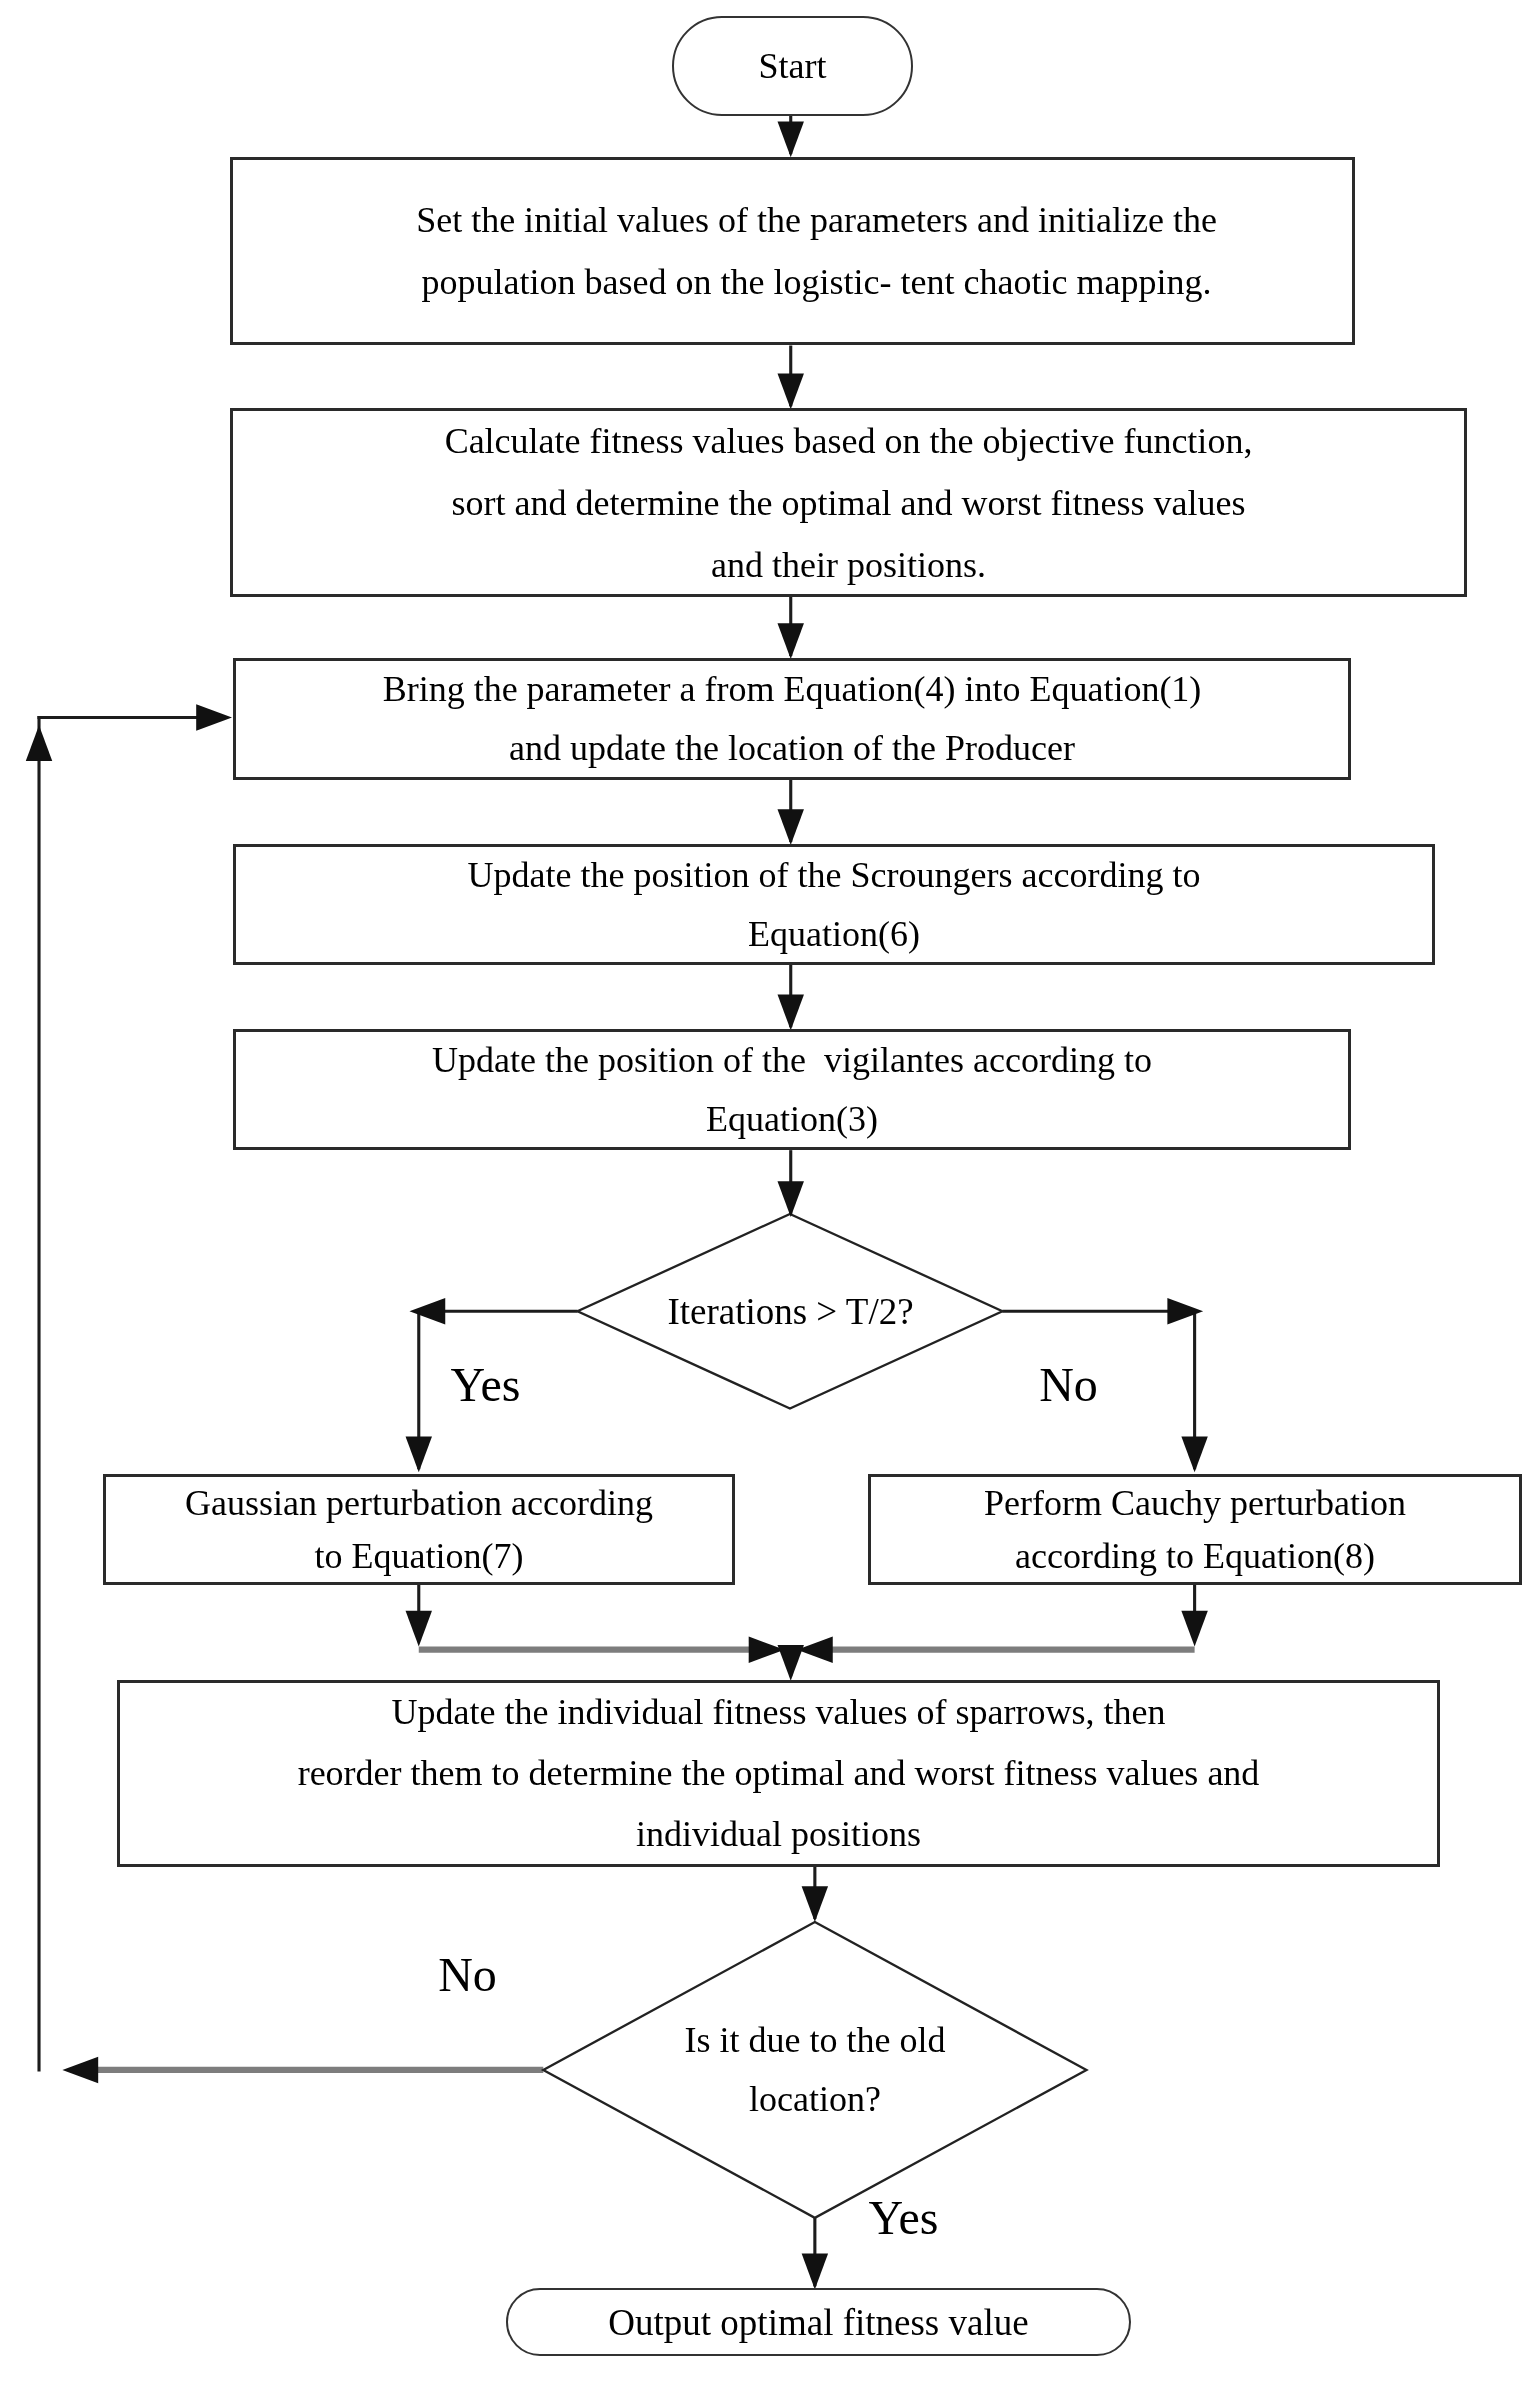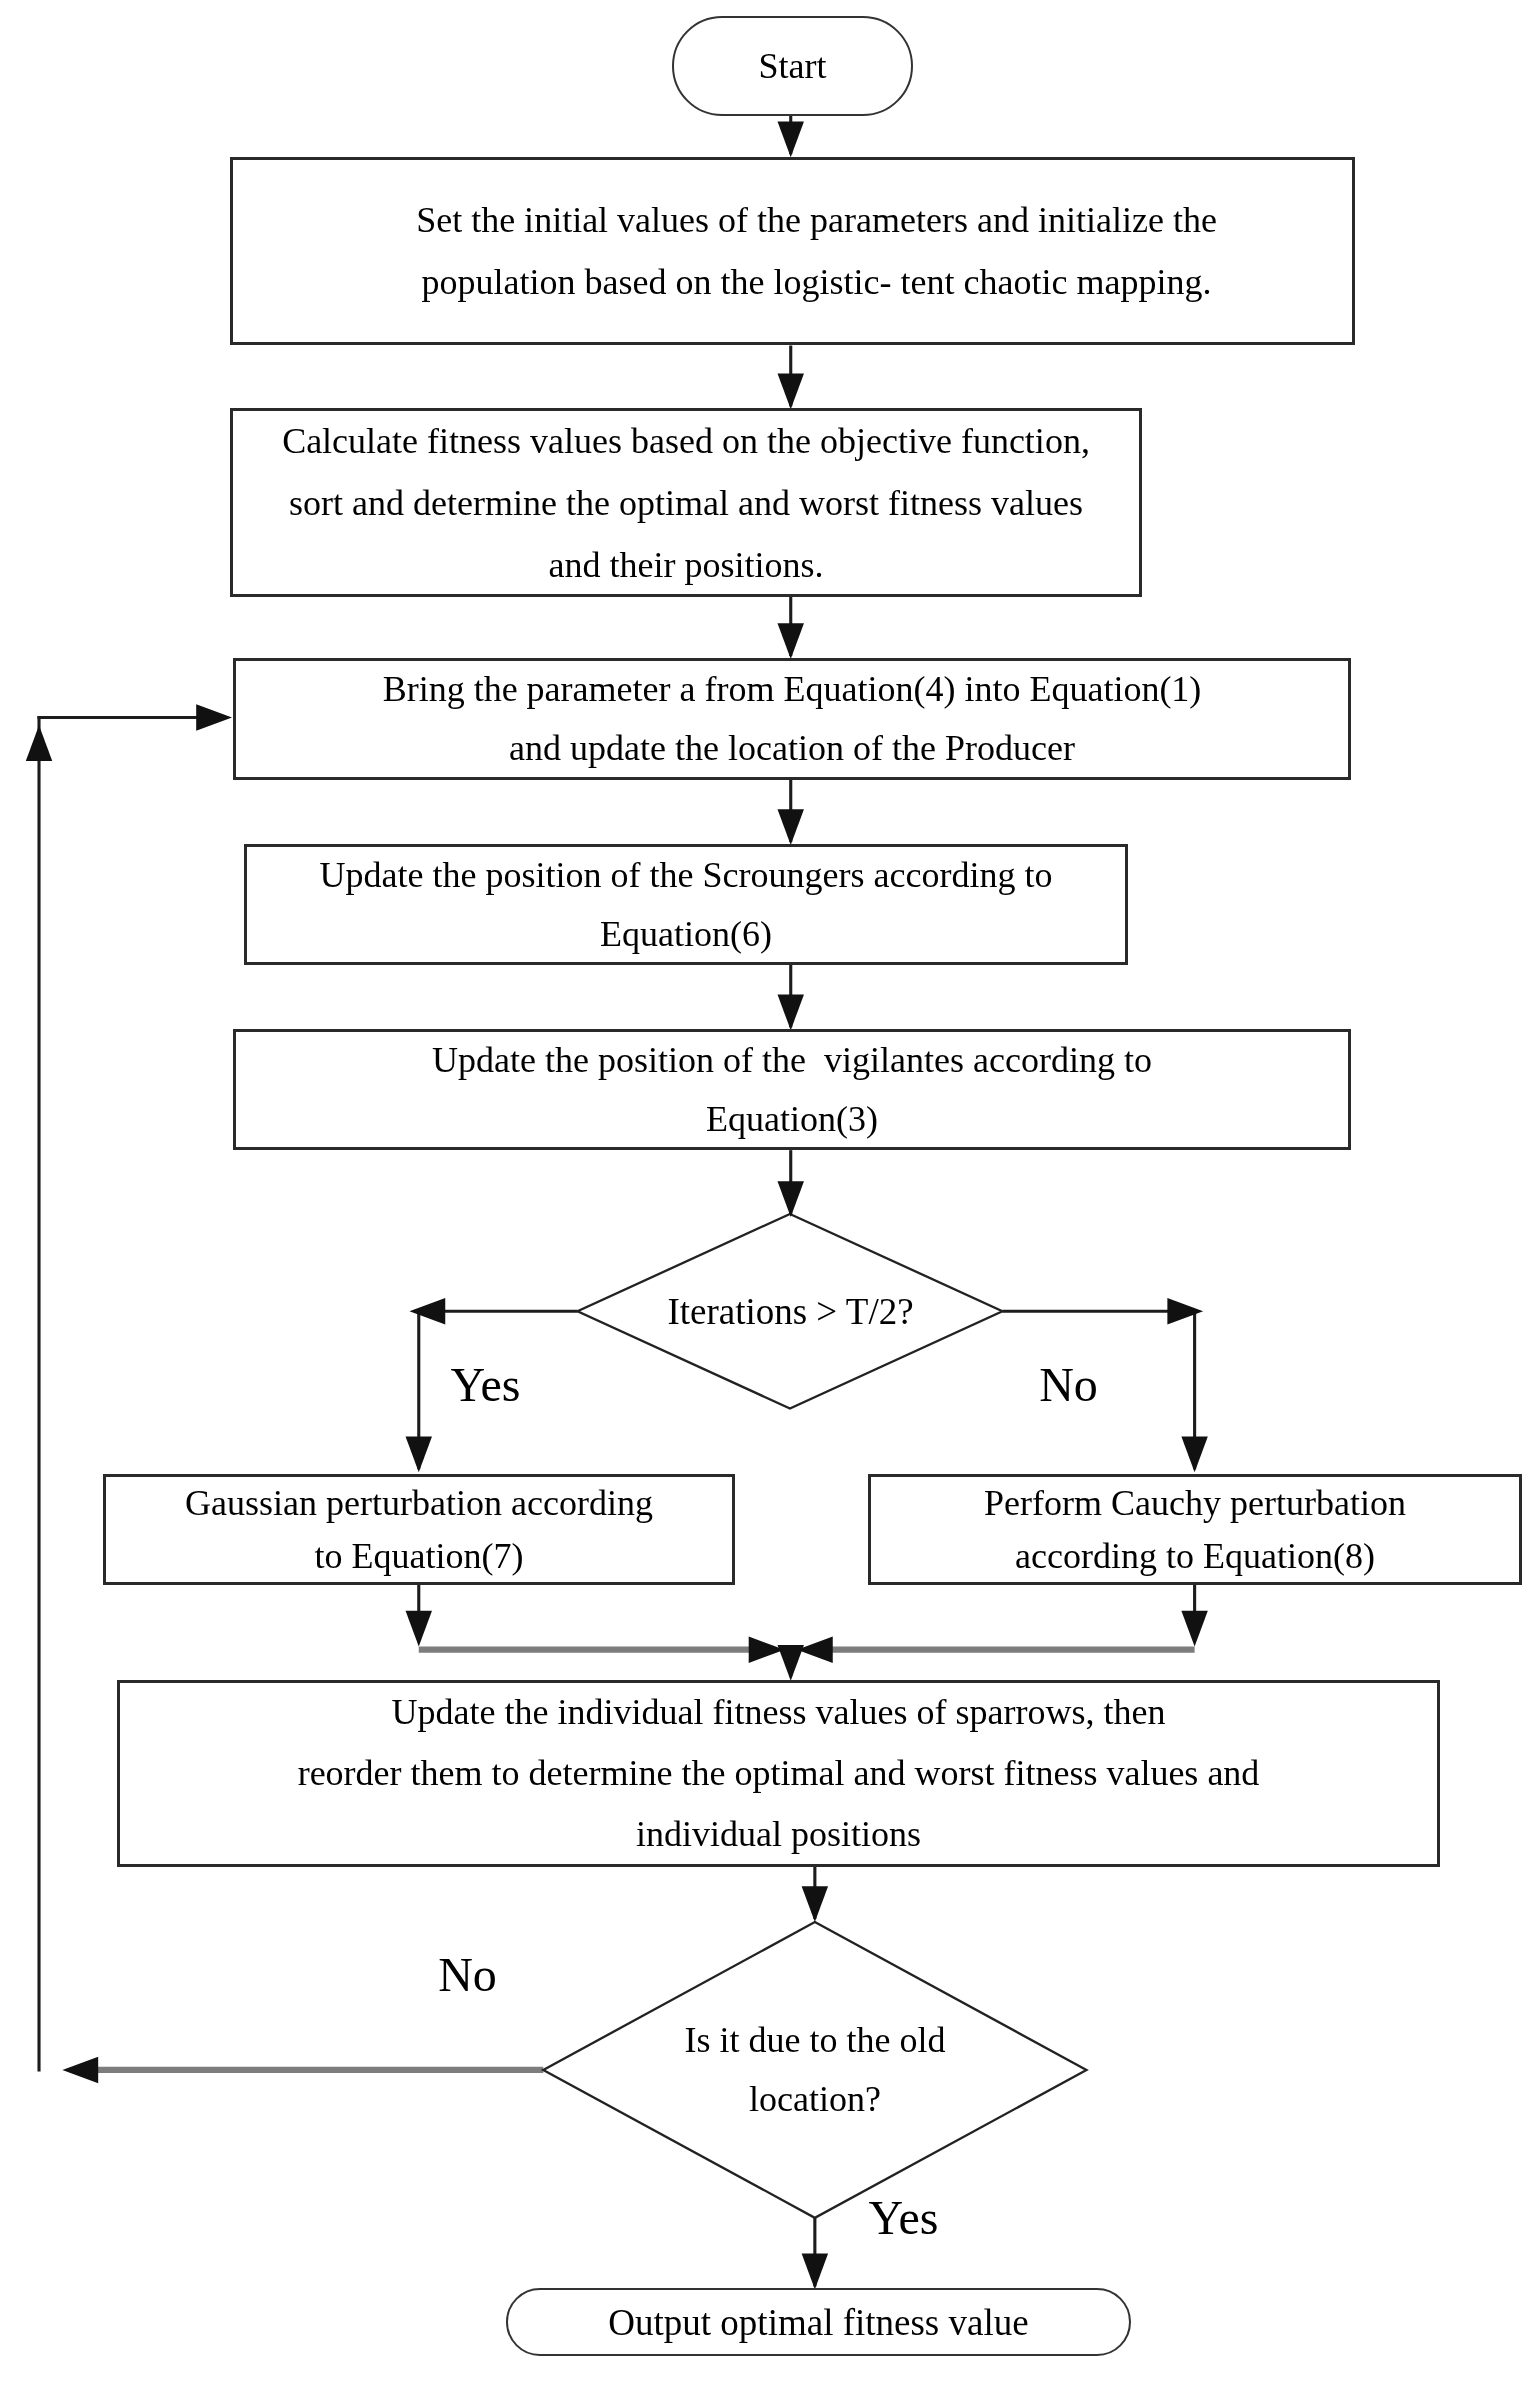--- a/index.html
+++ b/index.html
@@ -125,32 +125,32 @@
 
   <div class="node terminal" style="left:672px;top:15.6px;width:241px;height:100px;">
     <span class="line" style="font-size:36px;">Start</span>
   </div>
 
   <div class="node rect node-text lh80" style="left:230px;top:157px;width:1125px;height:188px;padding-left:48px;">
     <span class="line">Set the initial values of the parameters and initialize the</span>
     <span class="line">population based on the logistic- tent chaotic mapping.</span>
   </div>
 
-  <div class="node rect node-text lh80" style="left:230px;top:408px;width:912px;height:189px;">
+  <div class="node rect node-text lh80" style="left:230px;top:408px;width:1237px;height:189px;">
     <span class="line">Calculate fitness values based on the objective function,</span>
     <span class="line">sort and determine the optimal and worst fitness values</span>
     <span class="line">and their positions.</span>
   </div>
 
   <div class="node rect node-text lh76" style="left:233px;top:658px;width:1118px;height:122px;">
     <span class="line">Bring the parameter a from Equation(4) into Equation(1)</span>
     <span class="line">and update the location of the Producer</span>
   </div>
 
-  <div class="node rect node-text lh76" style="left:244px;top:844px;width:884px;height:121px;">
+  <div class="node rect node-text lh76" style="left:233px;top:844px;width:1202px;height:121px;">
     <span class="line">Update the position of the Scroungers according to</span>
     <span class="line">Equation(6)</span>
   </div>
 
   <div class="node rect node-text lh76" style="left:233px;top:1029px;width:1118px;height:121px;">
     <span class="line">Update the position of the  vigilantes according to</span>
     <span class="line">Equation(3)</span>
   </div>
 
   <div class="node plain diamond-text" style="left:588px;top:1280px;width:405px;height:62px;">

